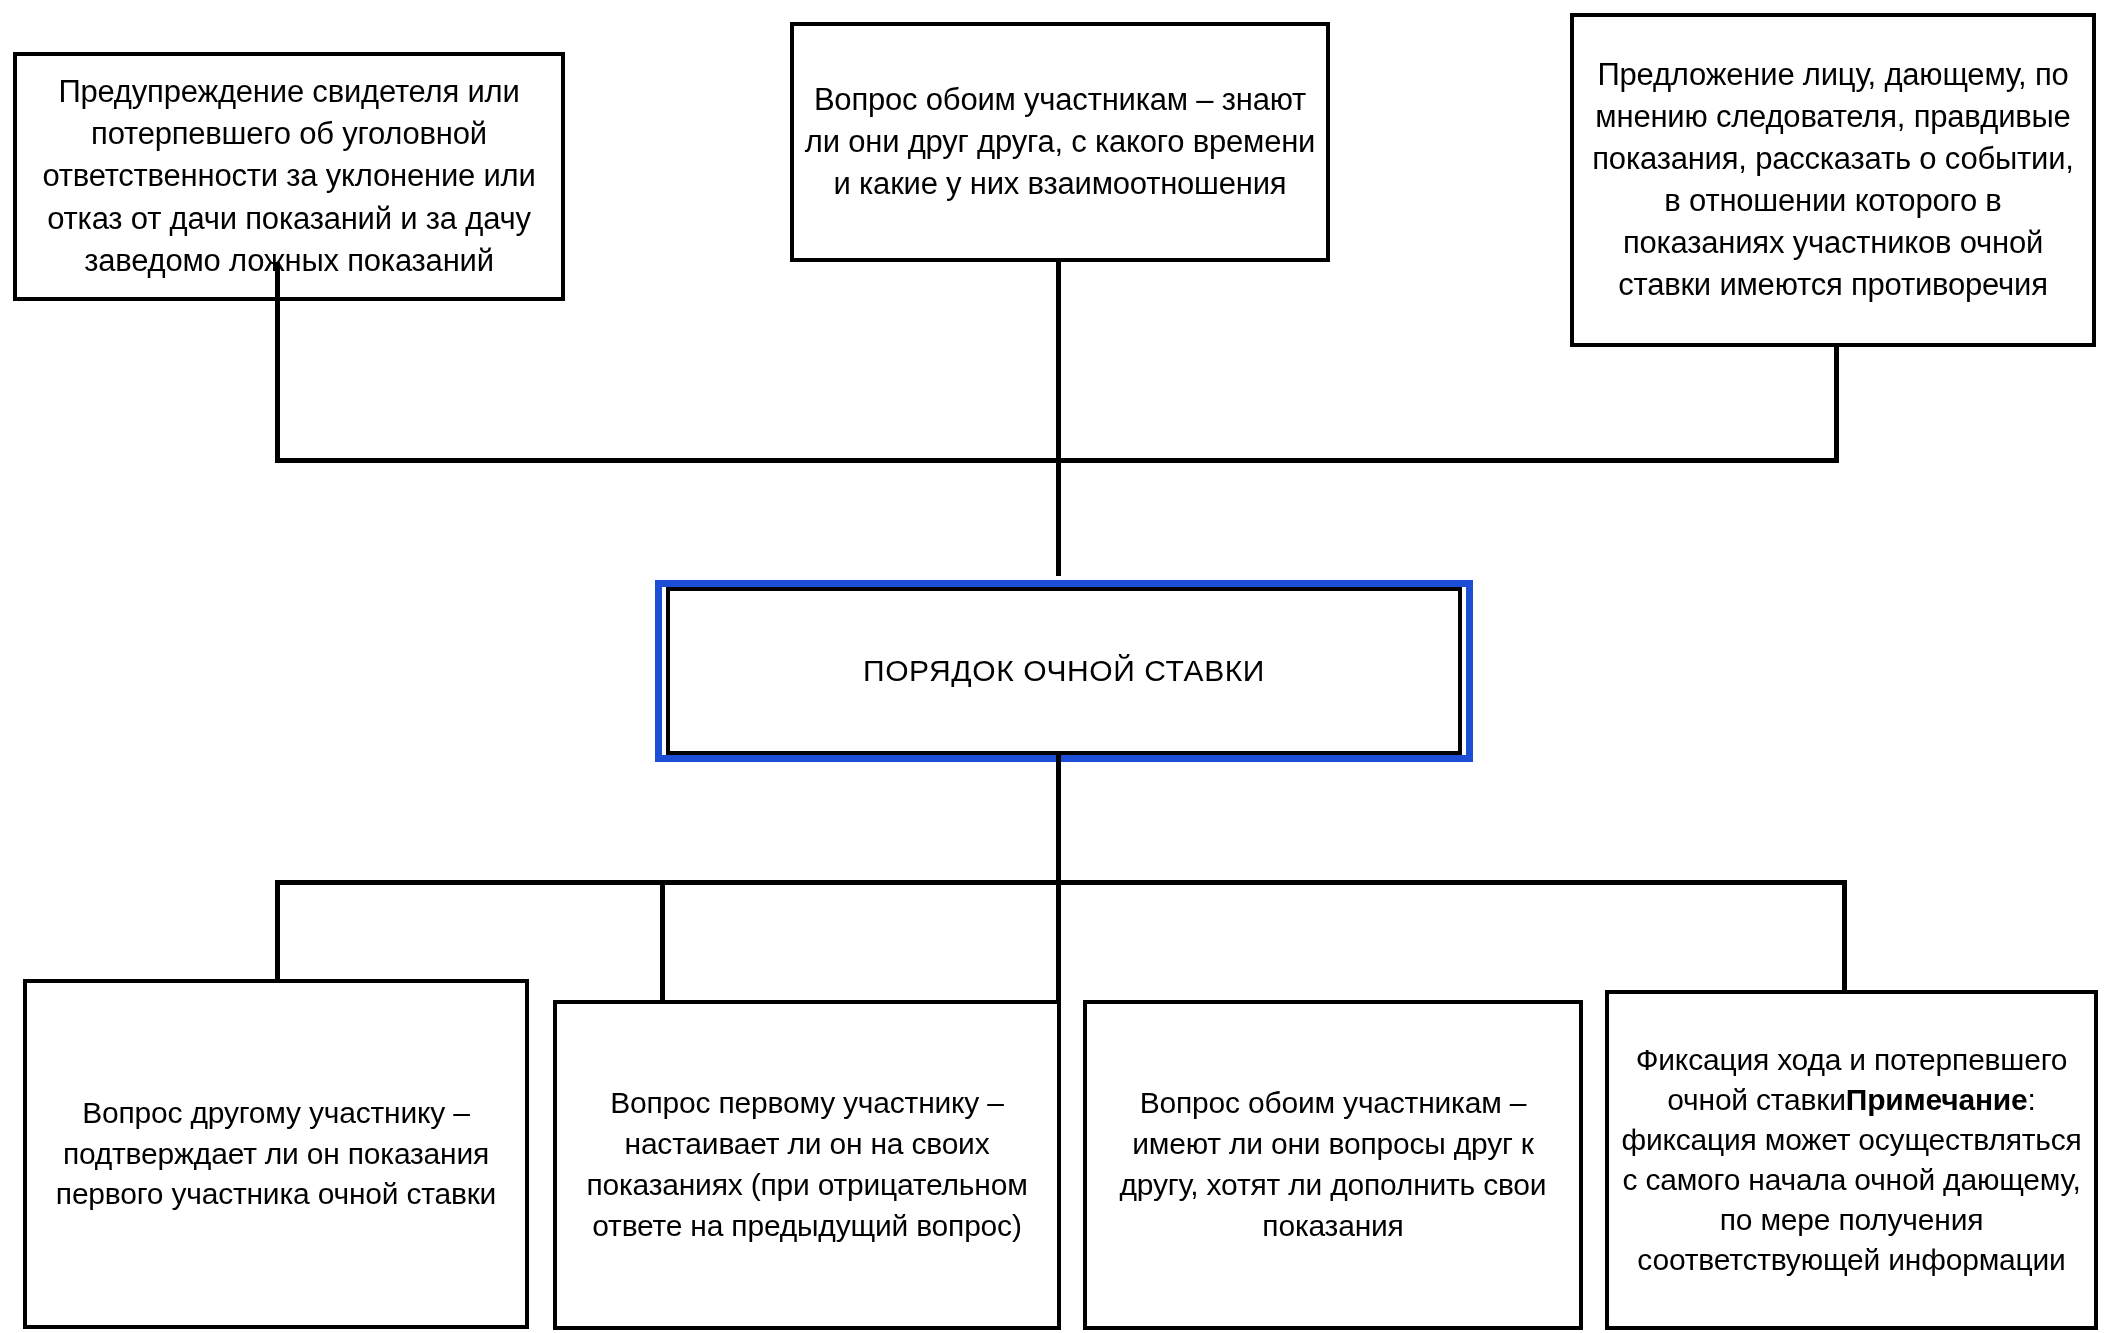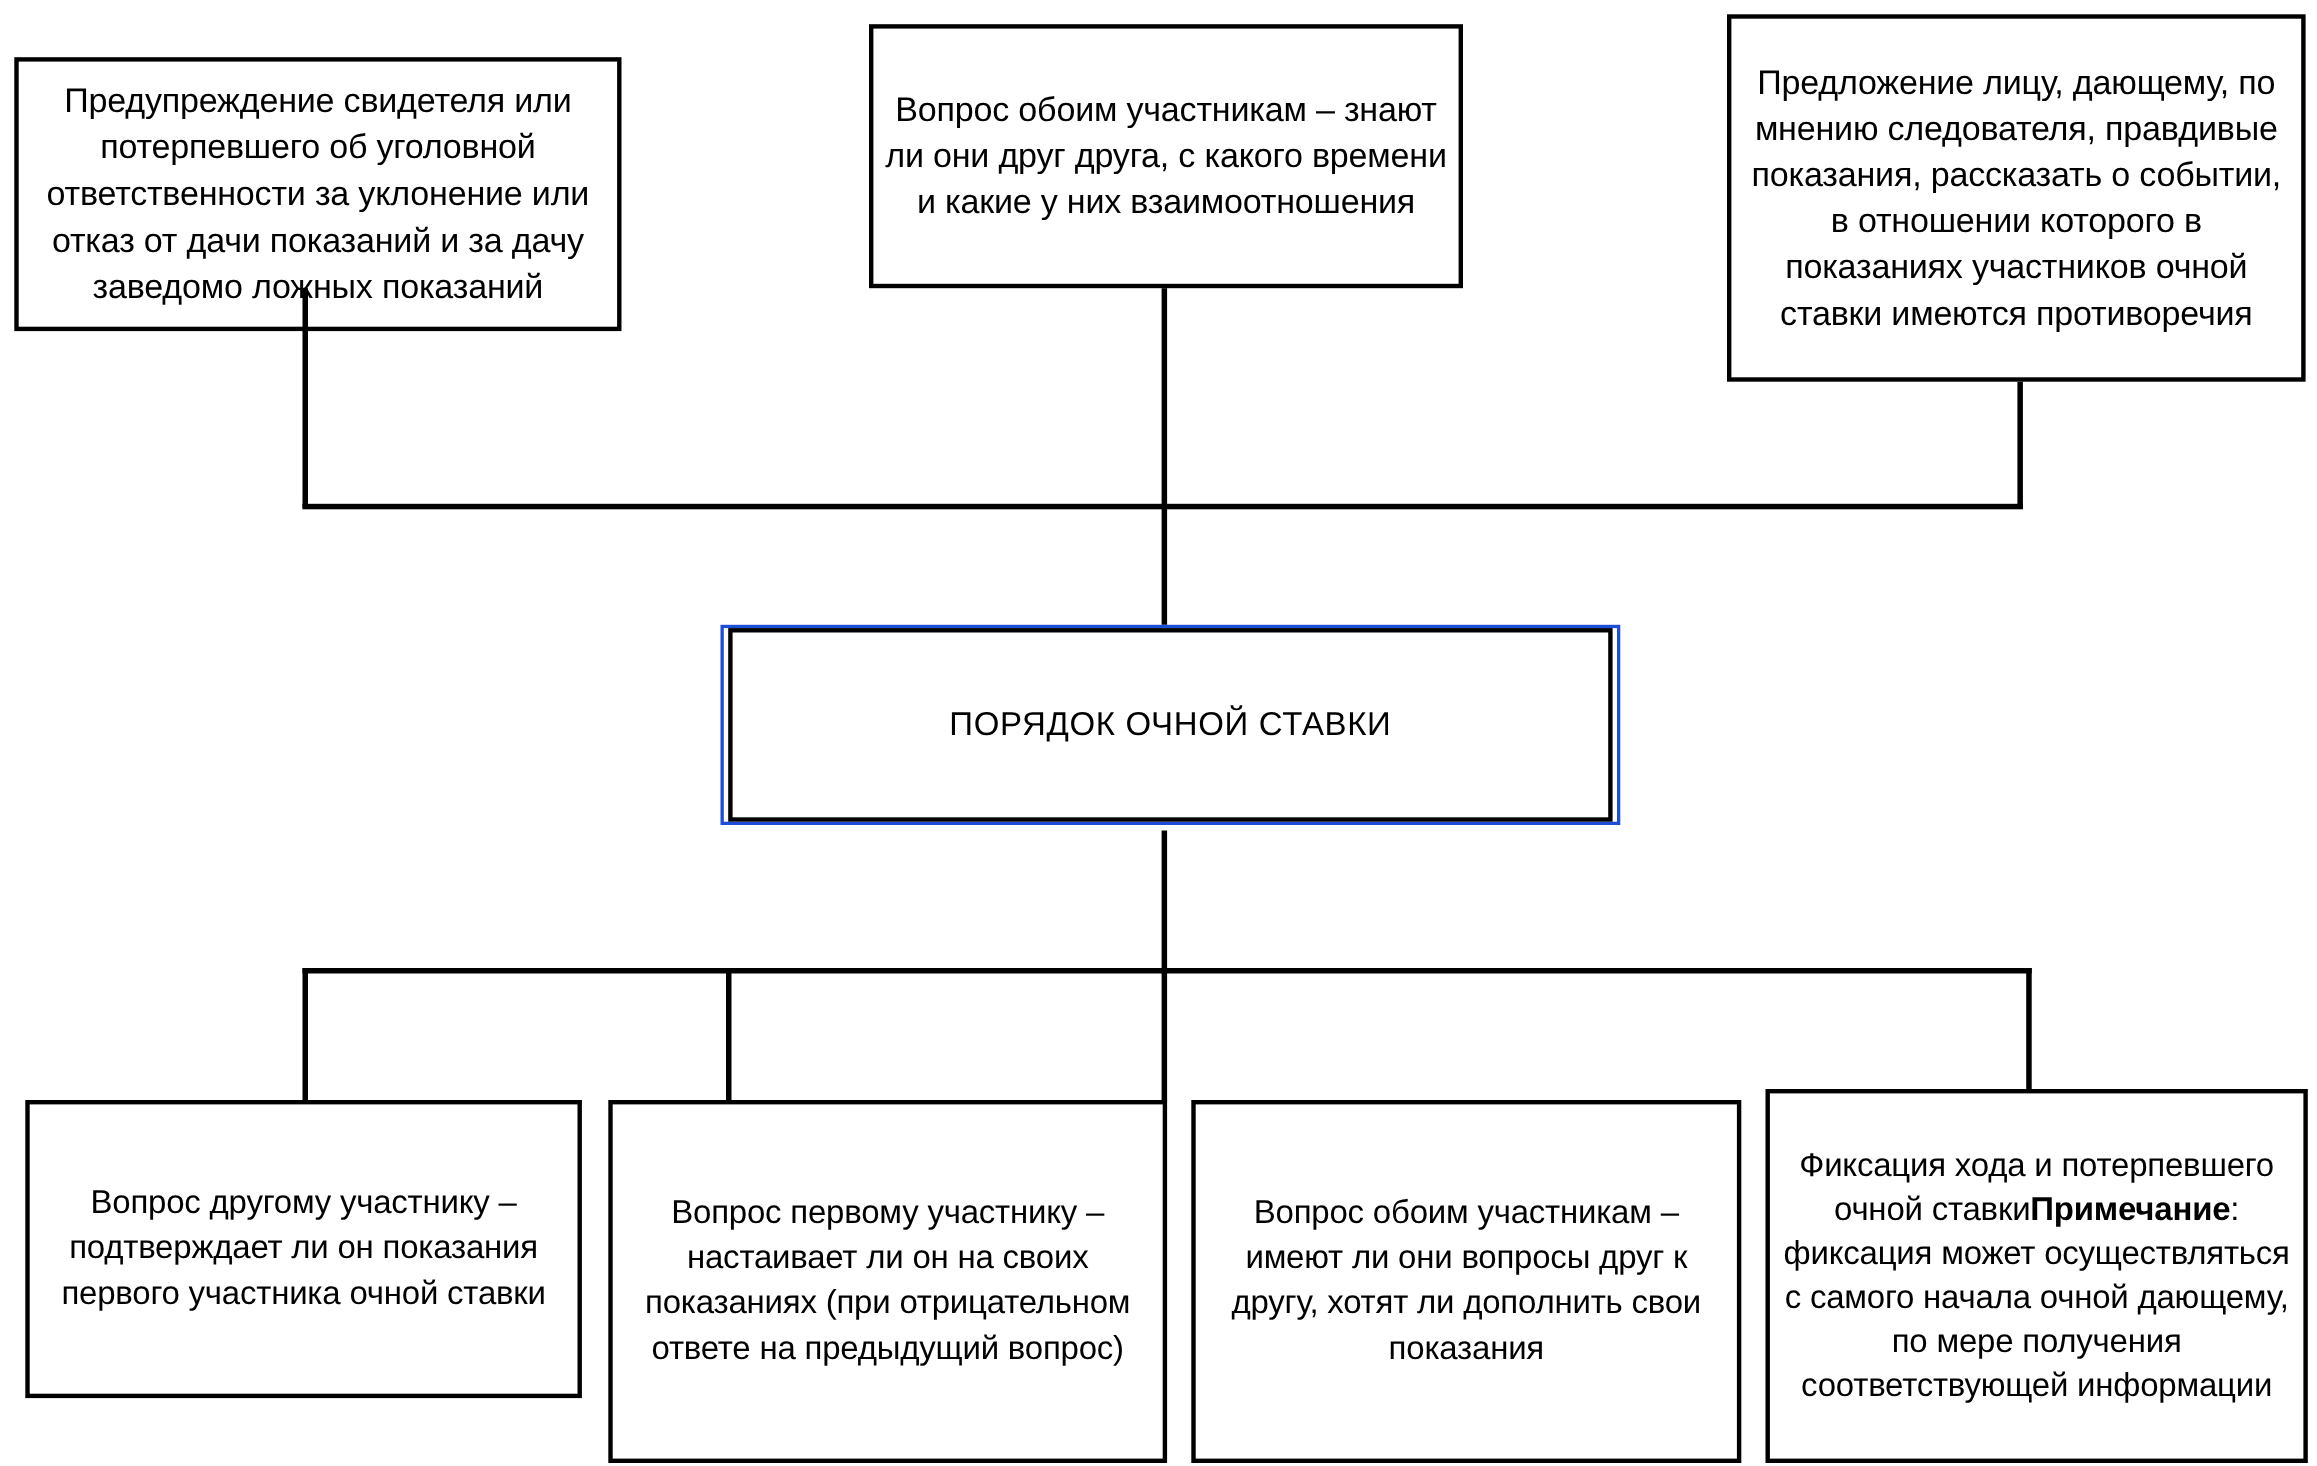--- a/index.html
+++ b/index.html
@@ -41,42 +41,42 @@
   #top-box-1 { left: 13px;   top: 13px;  width: 552px; height: 249px; margin-top: 39px; }
   #top-box-2 { left: 790px;  top: 22px;  width: 540px; height: 240px; }
   #top-box-3 { left: 1570px; top: 13px;  width: 526px; height: 334px; }
 
   #top-box-1 .txt,
   #top-box-2 .txt,
   #top-box-3 .txt { font-size: 31px; line-height: 1.36; }
 
   
   #central-box {
-    left: 655px; top: 568px; width: 818px; height: 182px;
-    border: 3px solid #1d4ed8;
+    left: 655px; top: 580px; width: 818px; height: 182px;
+    border: 7px solid #1d4ed8;
     padding: 0;
   }
   #central-box .inner {
     box-sizing: border-box;
     width: 100%;
     height: 100%;
     border: 4px solid #000000;
     margin: 4px;
     display: flex;
     align-items: center;
     justify-content: center;
   }
   #central-box .txt {
     font-size: 30px;
     font-weight: 400;
     letter-spacing: 0.6px;
   }
 
   
-  #bot-box-1 { left: 23px;   top: 1000px; width: 506px; height: 271px; text-align: center; }
+  #bot-box-1 { left: 23px;   top: 979px; width: 506px; height: 350px; text-align: center; }
   #bot-box-2 { left: 553px;  top: 1000px; width: 508px; height: 330px; }
   #bot-box-3 { left: 1083px; top: 1000px; width: 500px; height: 330px; }
   #bot-box-4 { left: 1605px; top: 990px;  width: 493px; height: 340px; }
 
   #bot-box-1 .txt,
   #bot-box-2 .txt,
   #bot-box-3 .txt,
   #bot-box-4 .txt { font-size: 30px; line-height: 1.36; }
 
   #bot-box-4 .txt { line-height: 1.33; }

